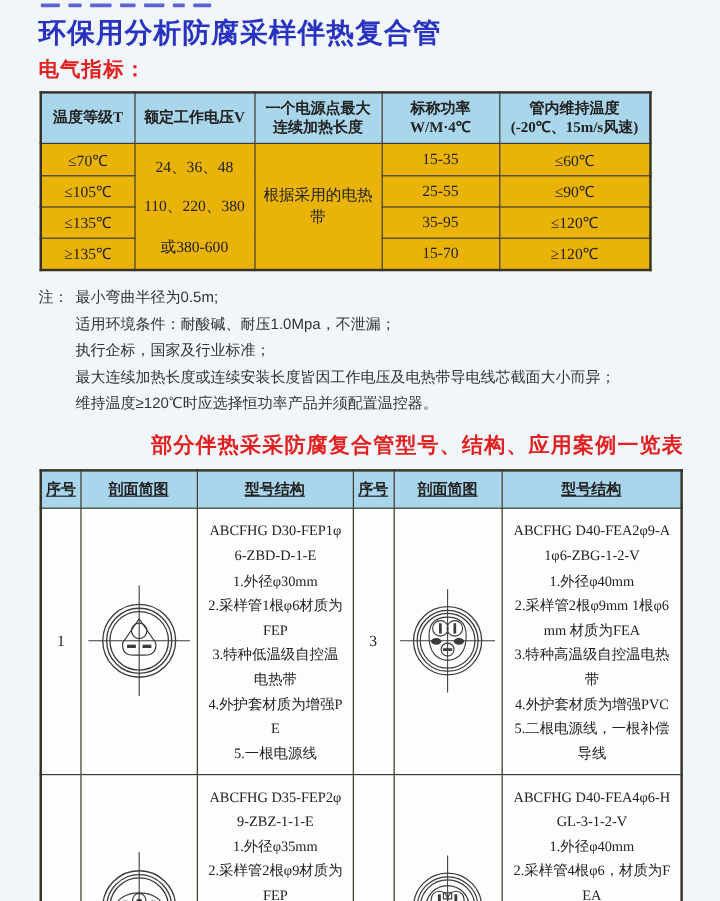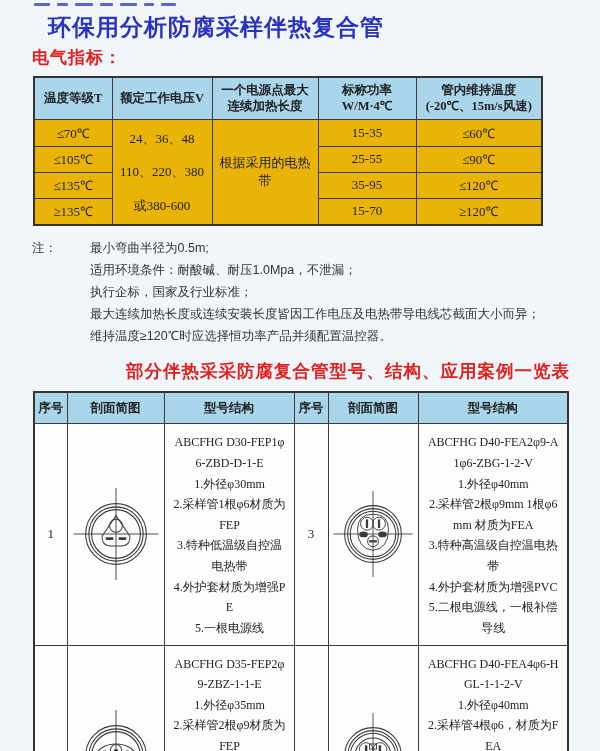--- a/index.html
+++ b/index.html
@@ -9,21 +9,21 @@
     font-family:"Liberation Sans",sans-serif;
     color:#222;
   }
   .page{width:600px;height:751px;position:relative;box-sizing:border-box;padding:0 30px;}
 
   
   .clip-frag{height:8px;padding-top:3px;display:flex;gap:7px;align-items:flex-start;margin-left:4px;}
   .clip-frag span{display:inline-block;height:3px;background:#2a33c0;opacity:.75;border-radius:1px;}
 
   .title{
-    margin:3px 0 2px 18px;font-size:23px;font-weight:700;color:#2a33c0;
+    margin:3px 0 2px 2px;font-size:23px;font-weight:700;color:#2a33c0;
     letter-spacing:1px;line-height:1.2;
   }
   .red-label{
     margin:4px 0 7px 2px;font-size:17px;font-weight:700;color:#e1201f;letter-spacing:1px;
   }
   .red-heading{
     margin:12px 0 8px 2px;font-size:17.5px;font-weight:700;color:#e1201f;letter-spacing:1px;text-align:right;
   }
 
   table{border-collapse:collapse;background:#eab308;table-layout:fixed;}
@@ -38,23 +38,23 @@
   .t1 th{height:36px;}
   .t1 td{
     font-family:"Liberation Serif",serif;font-size:13px;text-align:center;
     height:24px;padding:2px 4px;
   }
   .pre{white-space:pre-line;}
   .vcell{line-height:2.55;font-size:13px;}
 
   .notes{display:flex;margin:11px 0 0 2px;font-size:12.5px;line-height:22px;color:#333;}
   .notes-prefix{flex:0 0 auto;margin-right:6px;}
-  .note-line{margin-bottom:0;margin-left:27px;}
-
-  .t2 th{height:32px;}
+  .note-line{margin-bottom:0;}
+
+  .t2 th{height:32px;text-decoration:underline;}
   .t2 td{vertical-align:middle;background:#fdfdfc;}
   .t2 .num{
     font-family:"Liberation Serif",serif;font-size:13px;text-align:center;
   }
   .t2 .diag{text-align:center;padding:2px 0;}
   .t2 .detail{
     font-family:"Liberation Serif",serif;font-size:12px;line-height:1.72;
     padding:8px 7px 6px 8px;word-break:break-all;vertical-align:top;
   }
   .row-a td{height:181px;}
@@ -257,21 +257,21 @@
             <circle class="shape" cx="58" cy="62.5" r="8"></circle>
             <rect class="dark" x="40.6" y="42.5" width="2.8" height="10"></rect>
             <rect class="dark" x="56.6" y="42.5" width="2.8" height="10"></rect>
             <rect class="dark" x="40.6" y="57.5" width="2.8" height="10"></rect>
             <rect class="dark" x="56.6" y="57.5" width="2.8" height="10"></rect>
             <rect class="shape" x="46" y="41" width="8" height="6"></rect>
             <rect class="shape" x="46" y="63" width="8" height="6"></rect>
           </svg>
         </td>
         <td class="detail">
-          <div>ABCFHG D40-FEA4φ6-HGL-1-1-2-V</div>
+          <div>ABCFHG D40-FEA4φ6-HGL-3-1-2-V</div>
           <div class="pre">1.外径φ40mm
 2.采样管4根φ6，材质为FEA
 3.恒功率电热带
 4.外护套材质为增强PVC
 5.二根电源线，一根补偿导线，一根仪表电源线</div>
         </td>
       </tr>
     </tbody>
   </table>
 

